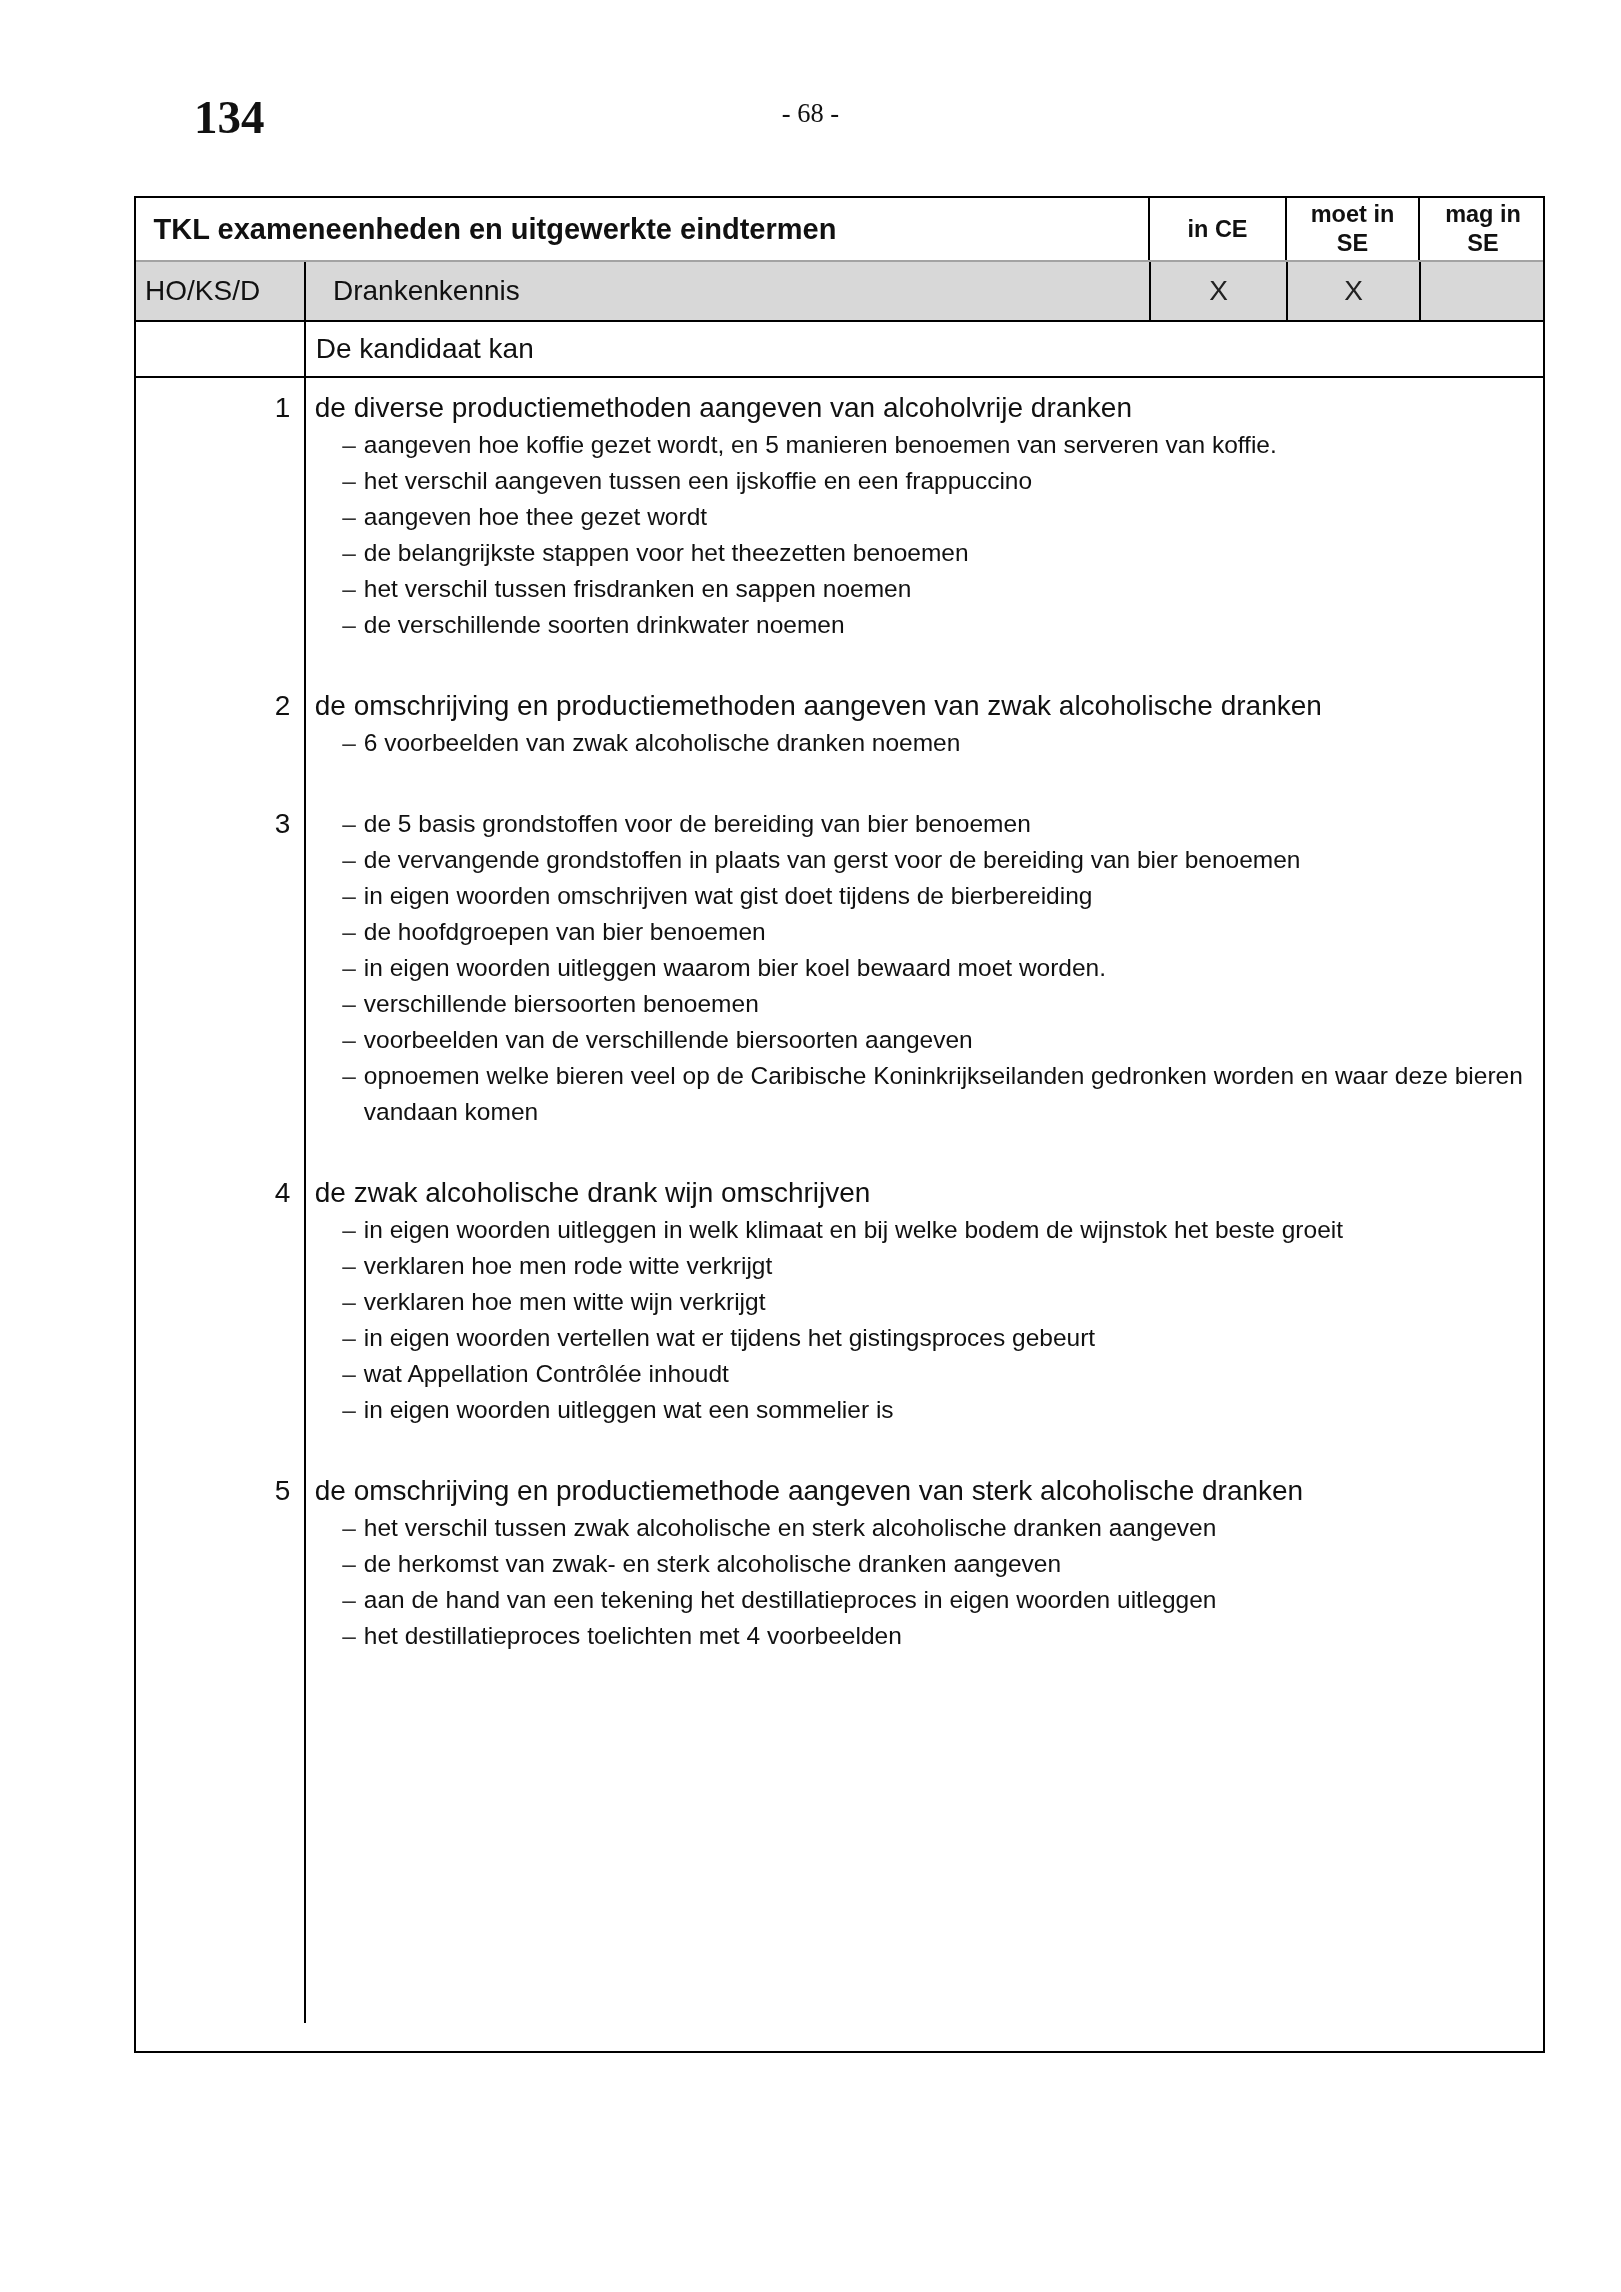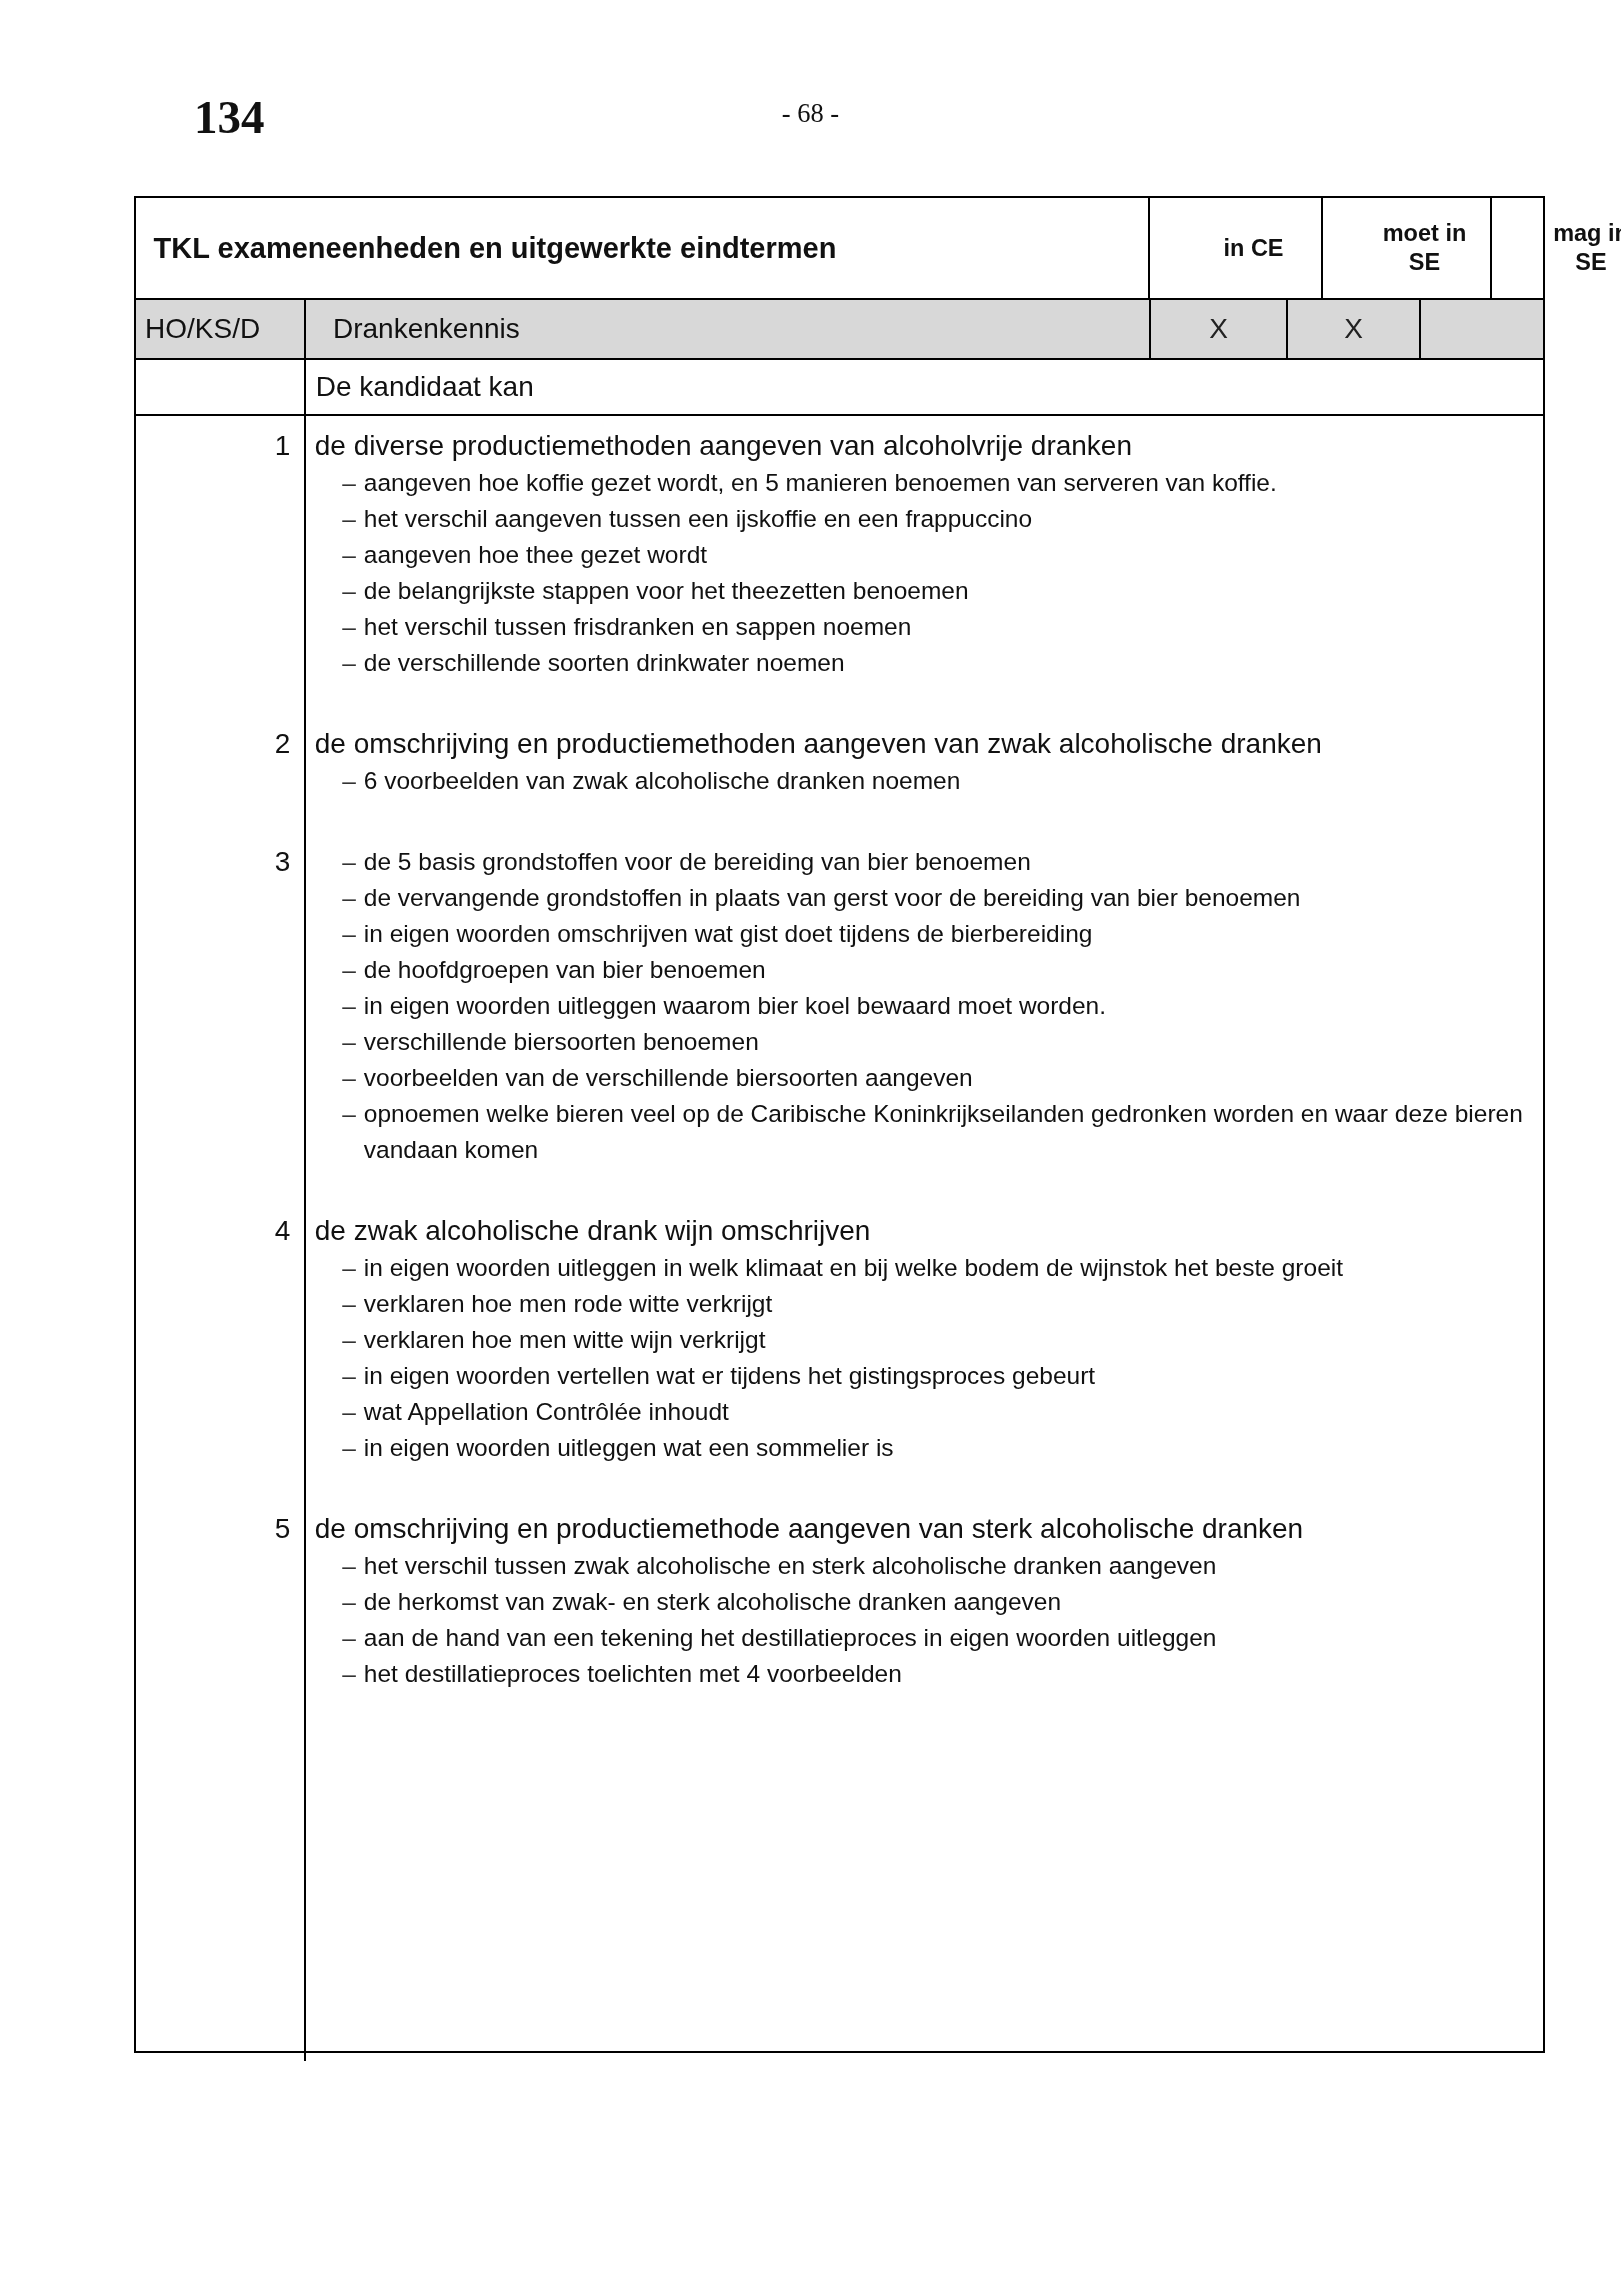--- a/index.html
+++ b/index.html
@@ -28,21 +28,21 @@
   .doc-table {
     position: absolute; left: 134px; top: 196px;
     width: 1411px; height: 1857px;
     border: 2.9px solid #000;
     background: #fff;
   }
   .row { display: flex; width: 100%; }
   .cell { flex: 0 0 auto; }
 
   
-  .row-title { height: 102px; border-bottom: 2px solid #000000; gap: 36px; }
+  .row-title { height: 64px; border-bottom: 2px solid #a3a3a3; }
   .title-cell {
     width: 1014px;
     display: flex; align-items: center;
     padding-left: 17.6px;
     font-weight: bold; font-size: 29px;
     border-right: 2px solid #000;
   }
   .colhead {
     display: flex; align-items: center; justify-content: center;
     text-align: center;

